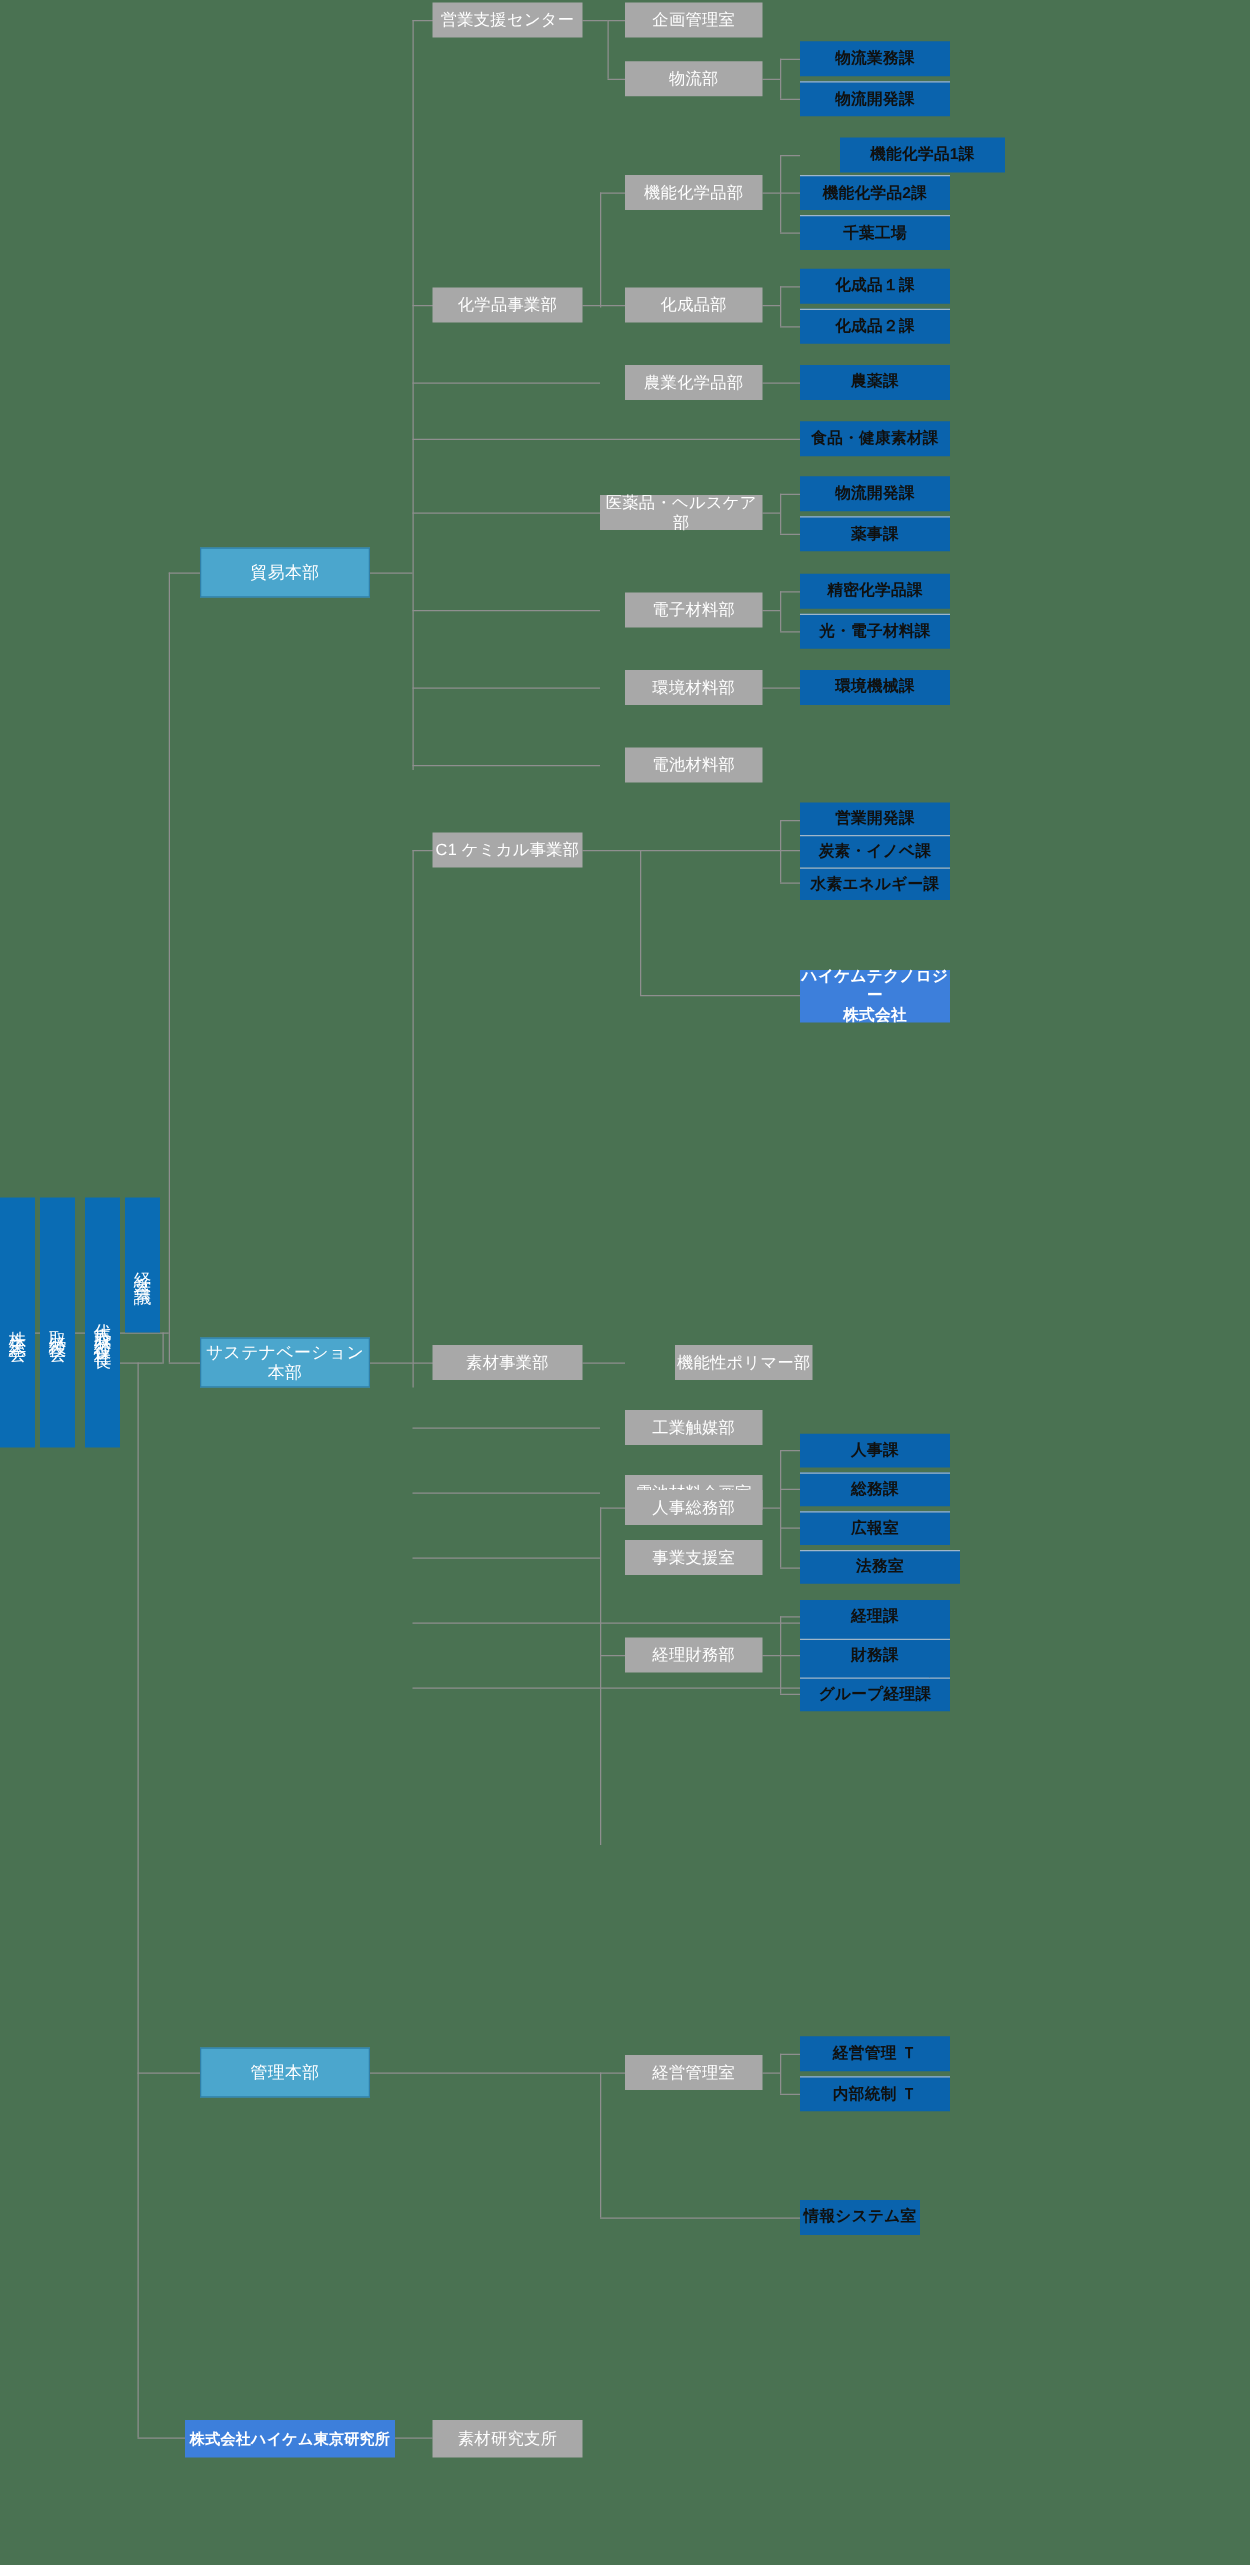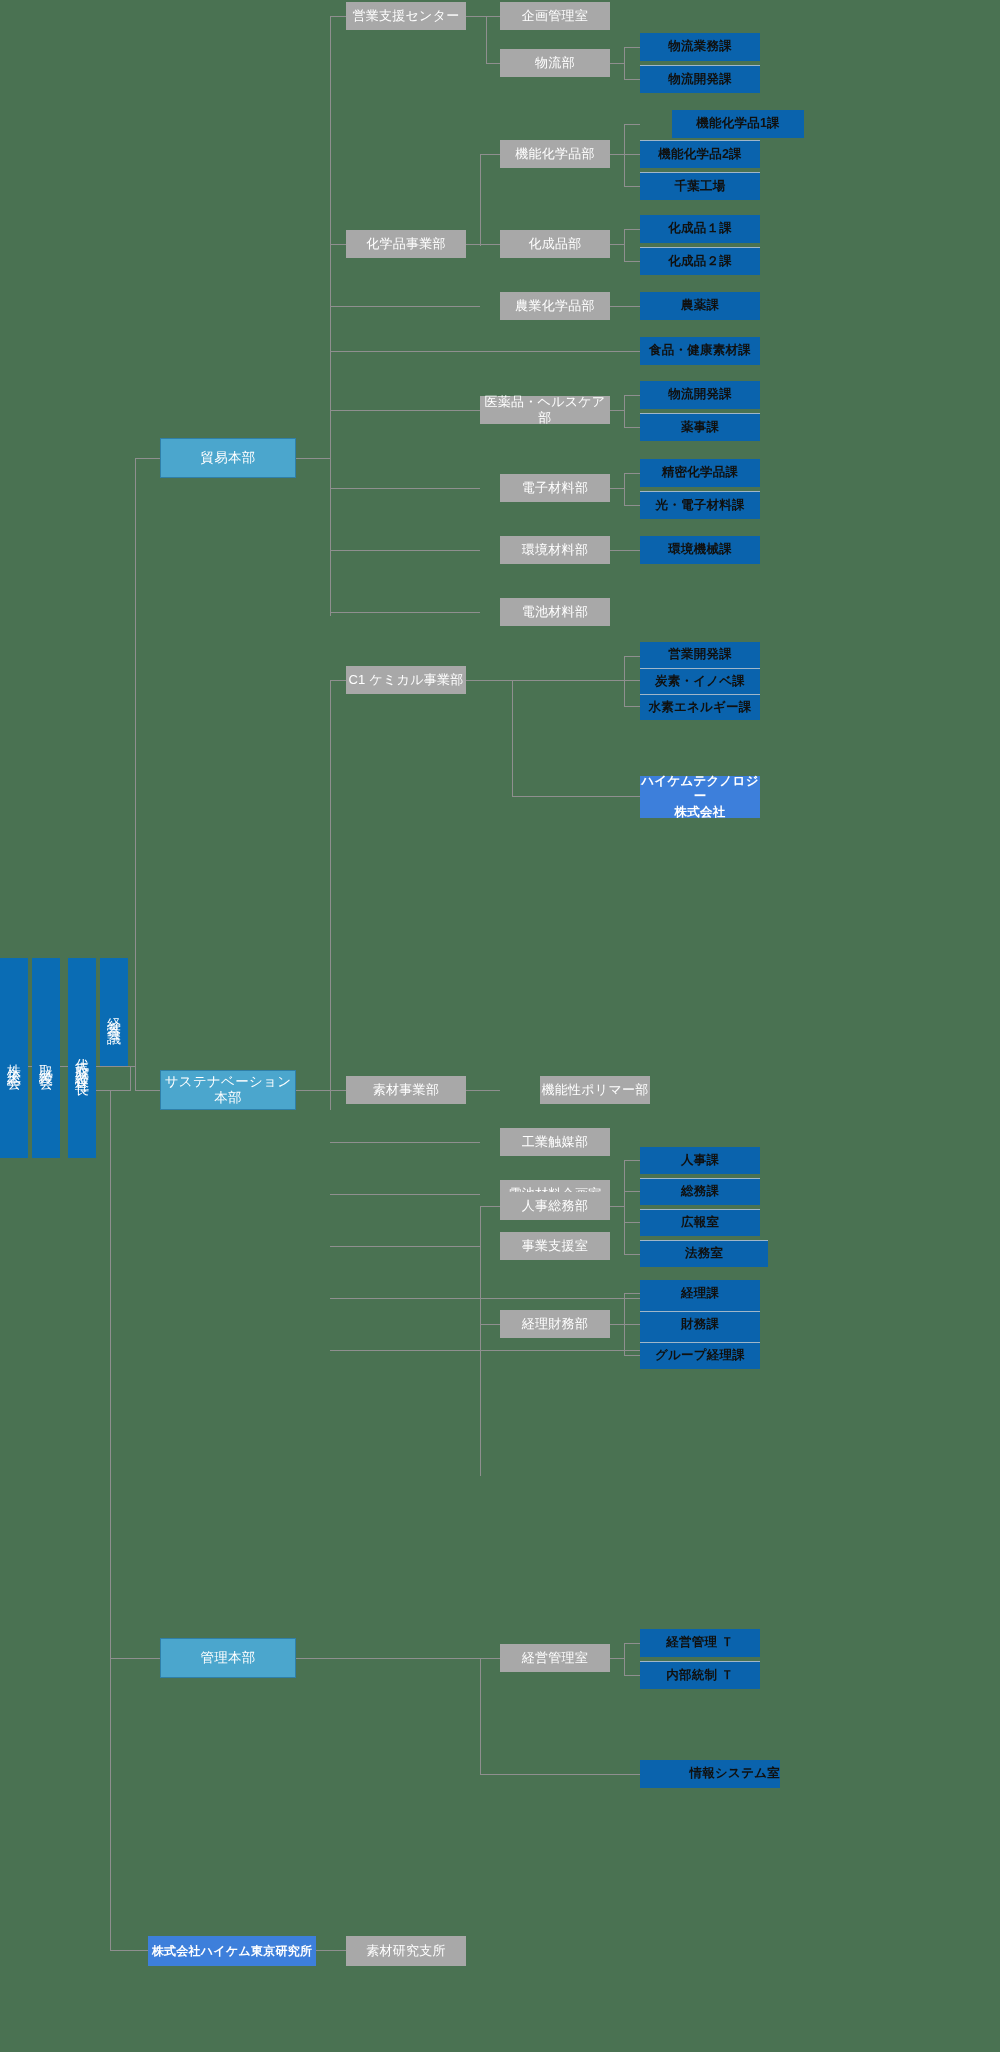--- a/index.html
+++ b/index.html
@@ -367,21 +367,21 @@
 
   <div class="box dept" style="left:500px;top:1644px;width:110px;height:28px;">
     <span>経営管理室</span>
   </div>
   <div class="box sec" style="left:640px;top:1629px;width:120px;height:28px;">
     <span>経営管理 Ｔ</span>
   </div>
   <div class="box sec sep-top" style="left:640px;top:1661px;width:120px;height:28px;">
     <span>内部統制 Ｔ</span>
   </div>
-  <div class="box sec" style="left:640px;top:1760px;width:140px;height:28px;justify-content:flex-end;">
+  <div class="box sec" style="left:640px;top:1760px;width:96px;height:28px;">
     <span>情報システム室</span>
   </div>
 
   <div class="box sub small" style="left:148px;top:1936px;width:168px;height:30px;">
     <span>株式会社ハイケム東京研究所</span>
   </div>
   <div class="box dept" style="left:346px;top:1936px;width:120px;height:30px;">
     <span>素材研究支所</span>
   </div>
 

